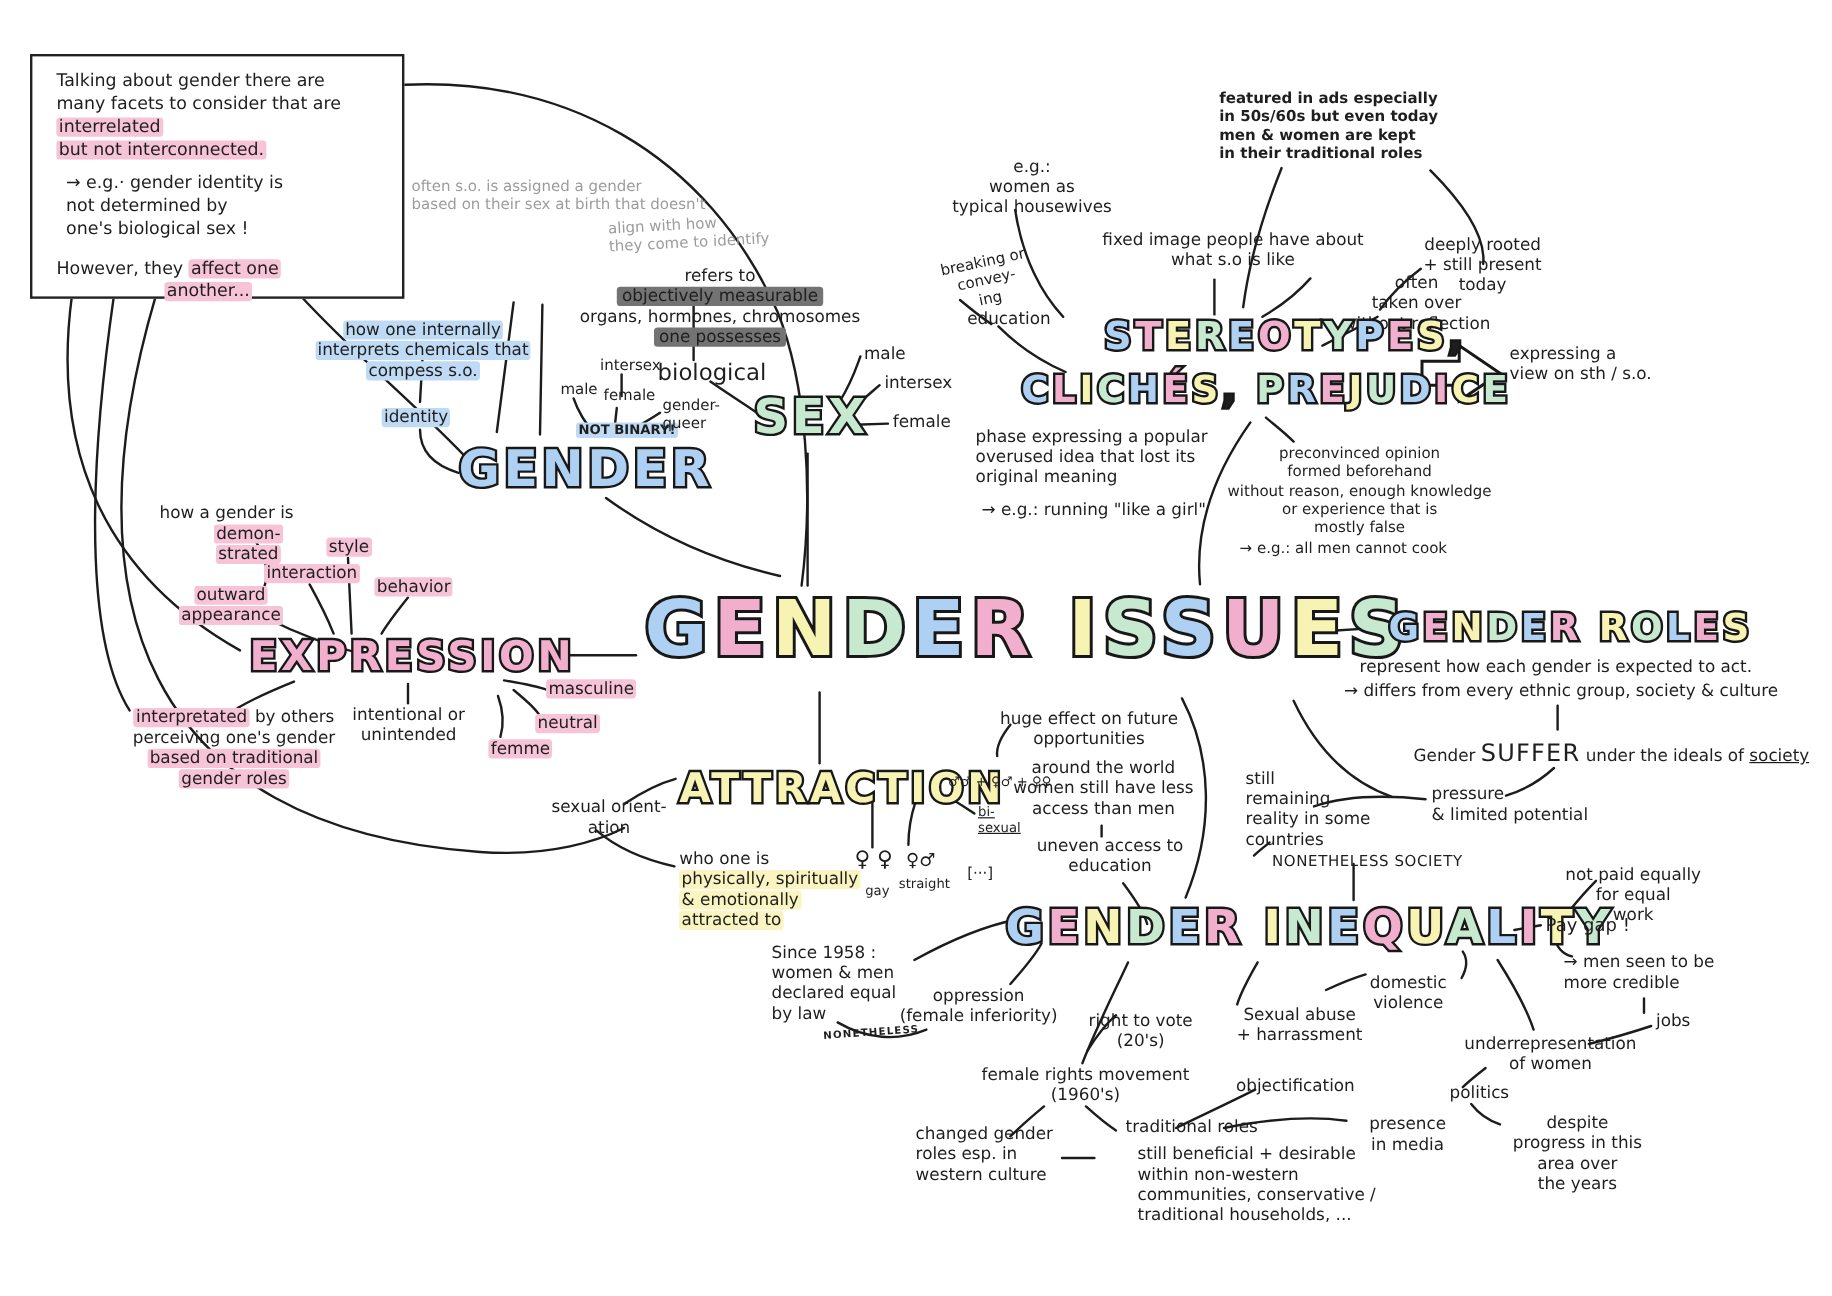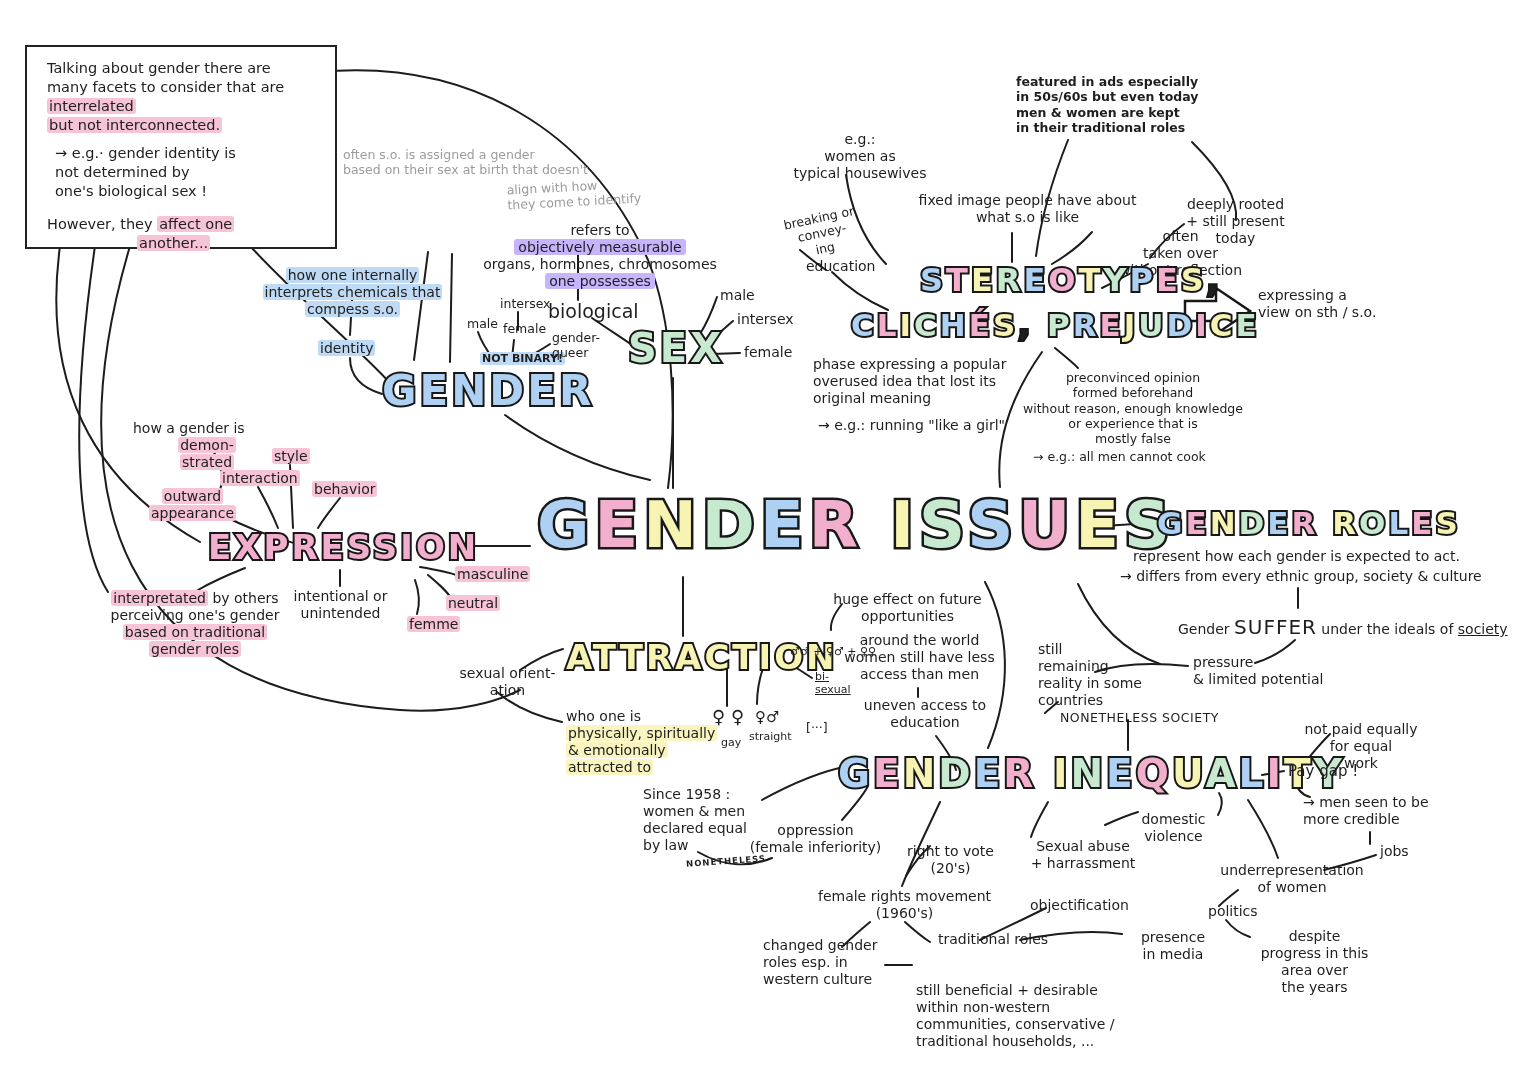--- a/index.html
+++ b/index.html
@@ -8,21 +8,21 @@
   svg.wires{position:absolute;left:0;top:0;width:1527px;height:1080px;}
   svg.wires path{fill:none;stroke:#1c1c1c;stroke-width:2;stroke-linecap:round;}
   .note{position:absolute;font-size:14px;line-height:1.22;white-space:pre-line;color:#1e1e1e;}
   .c{text-align:center;}
   .sm{font-size:12.5px;}
   .xs{font-size:11px;}
   .gray{color:#9c9c9c;}
   .b{font-weight:bold;}
   .hlp{background:#f6c3d7;border-radius:3px;padding:0 2px;box-decoration-break:clone;-webkit-box-decoration-break:clone;}
   .hlb{background:#bfdaf4;border-radius:3px;padding:0 2px;box-decoration-break:clone;-webkit-box-decoration-break:clone;}
-  .hlg{background:#c4b5fd;border-radius:3px;padding:0 4px;box-decoration-break:clone;-webkit-box-decoration-break:clone;}
+  .hlg{background:#737373;border-radius:3px;padding:0 4px;box-decoration-break:clone;-webkit-box-decoration-break:clone;}
   .hly{background:#f9f4c0;border-radius:3px;padding:0 2px;box-decoration-break:clone;-webkit-box-decoration-break:clone;}
   .bubble{position:absolute;font-weight:800;letter-spacing:3px;white-space:nowrap;
           -webkit-text-stroke:4px #181818;paint-order:stroke fill;}
   .t-main{font-size:64px;-webkit-text-stroke:5px #181818;letter-spacing:5px;}
   .t-gender{font-size:42px;}
   .t-sex{font-size:40px;}
   .t-st{font-size:32px;padding-left:20px;}
   .t-cl{font-size:31px;}
   .t-roles{font-size:31px;}
   .t-ineq{font-size:39px;}
@@ -281,18 +281,18 @@
 progress in this
 area over
 the years</div>
   <div class="note" style="left:1030px;top:897px;">objectification</div>
   <div class="note c" style="left:1118px;top:929px;width:110px;">presence
 in media</div>
   <div class="note" style="left:763px;top:937px;">changed gender
 roles esp. in
 western culture</div>
   <div class="note" style="left:938px;top:931px;">traditional roles</div>
-  <div class="note" style="left:916px;top:954px;margin-top:28px;">still beneficial + desirable
+  <div class="note" style="left:948px;top:954px;">still beneficial + desirable
 within non-western
 communities, conservative /
 traditional households, ...</div>
 
 </div>
 
 </body></html>

